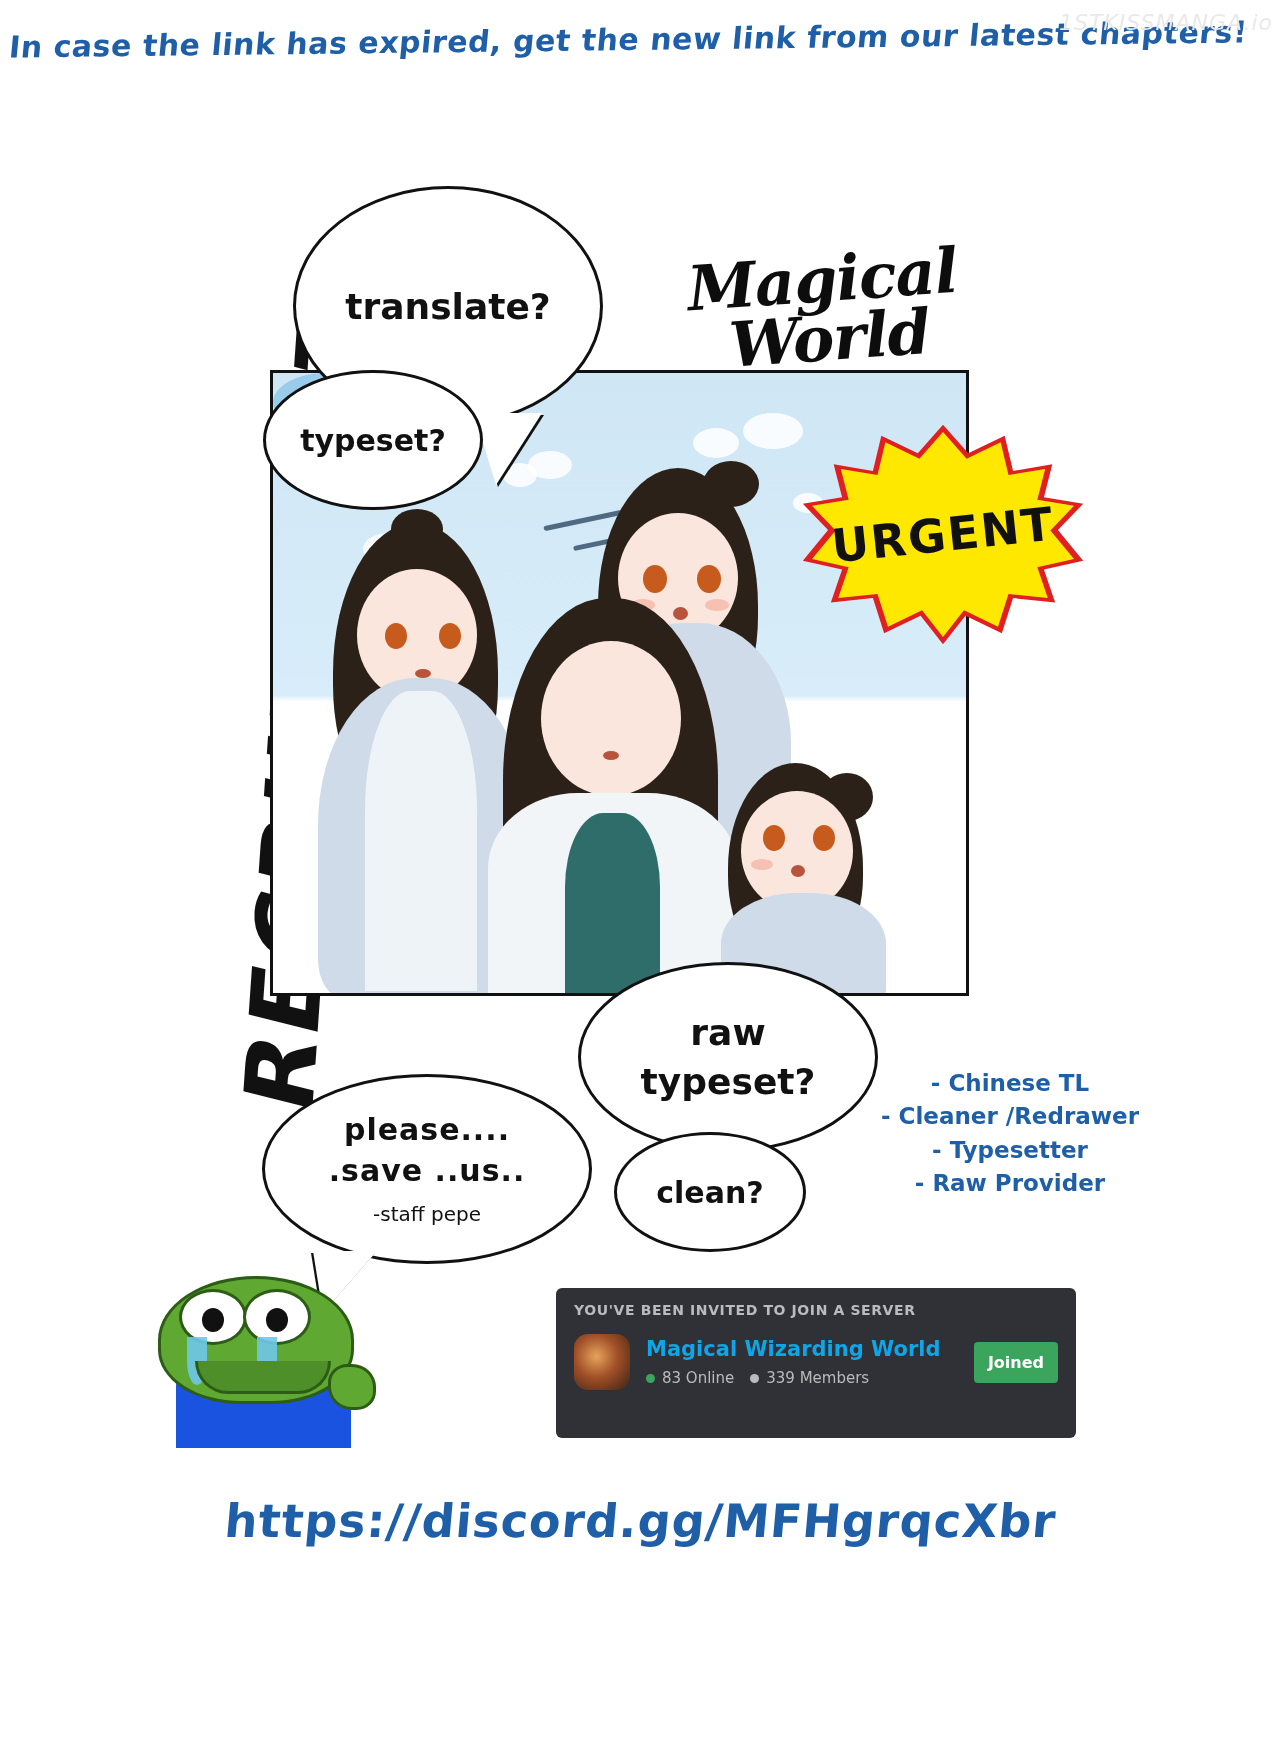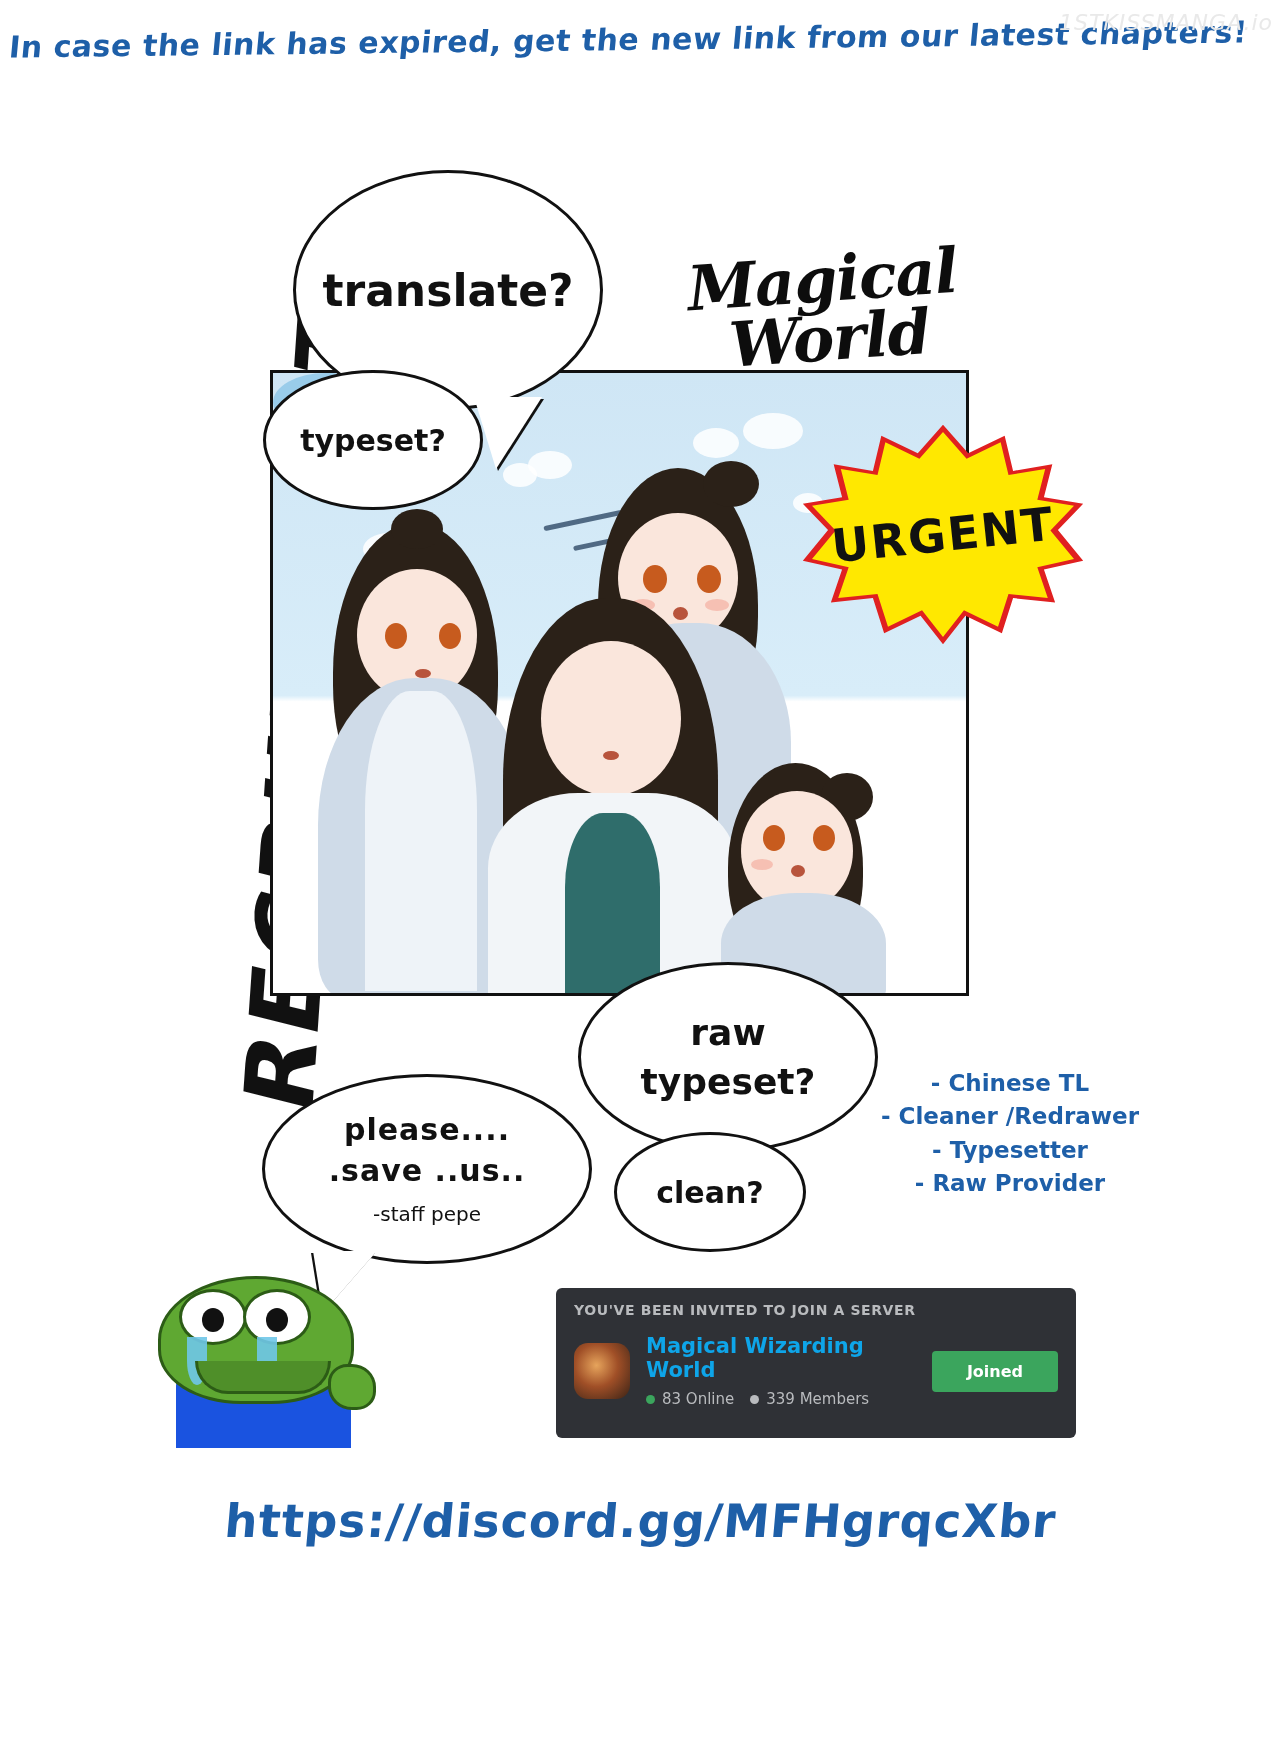--- a/index.html
+++ b/index.html
@@ -218,22 +218,22 @@
     font-family: "DejaVu Sans", sans-serif;
     color: #111;
     box-sizing: border-box;
   }
   .bubble .tail {
     position: absolute;
     width: 0; height: 0;
   }
 
   #bubble-translate {
-    left: 293px; top: 170px; width: 310px; height: 240px;
-    font-size: 44px; font-weight: 700;
+    left: 293px; top: 186px; width: 310px; height: 240px;
+    font-size: 36px; font-weight: 700;
   }
   #bubble-translate .tail {
     left: 178px; bottom: -62px;
     border-left: 22px solid transparent;
     border-right: 46px solid transparent;
     border-top: 72px solid #ffffff;
     filter: drop-shadow(2px 2px 0 #111);
   }
 
   #bubble-typeset {
@@ -347,21 +347,21 @@
     flex: 0 0 auto;
   }
   .discord-info { margin-left: 16px; flex: 1 1 auto; }
   .discord-name { color: #0ea5e9; font-size: 21px; font-weight: 700; }
   .discord-stats { margin-top: 8px; display: flex; align-items: center; color: #b9bbbe; font-size: 15px; }
   .dot { width: 9px; height: 9px; border-radius: 50%; display: inline-block; margin-right: 7px; }
   .dot.online { background: #3ba55d; }
   .dot.members { background: #b9bbbe; margin-left: 16px; }
   .discord-join {
     background: #3ba55d; color: #ffffff; border: none; border-radius: 4px;
-    padding: 11px 35px; font-size: 16px; font-weight: 600; cursor: pointer;
+    padding: 11px 14px; font-size: 16px; font-weight: 600; cursor: pointer;
     font-family: "DejaVu Sans", sans-serif;
   }
 
   
   .discord-link {
     position: absolute;
     left: 0; top: 1494px;
     width: 1281px;
     text-align: center;
     font-family: "DejaVu Sans", sans-serif;

